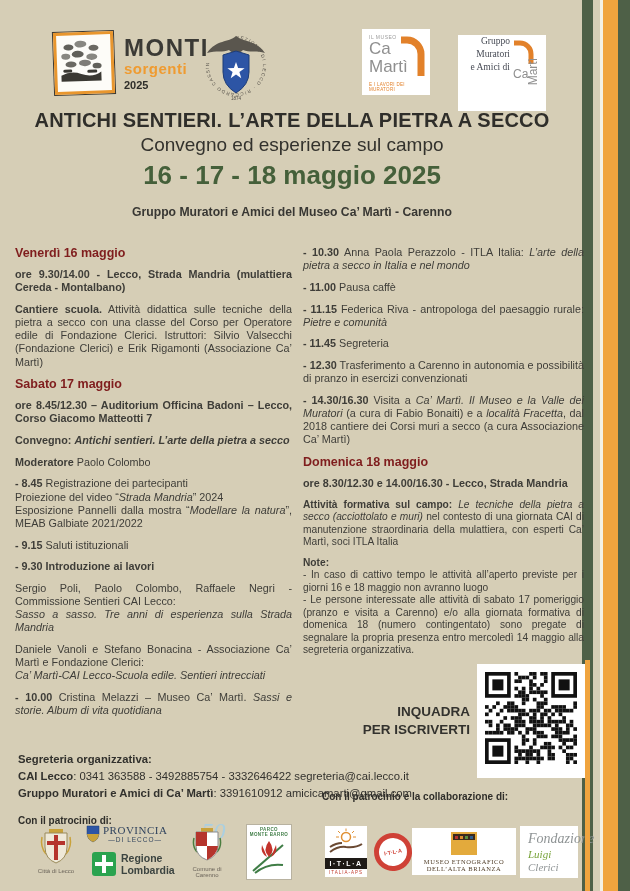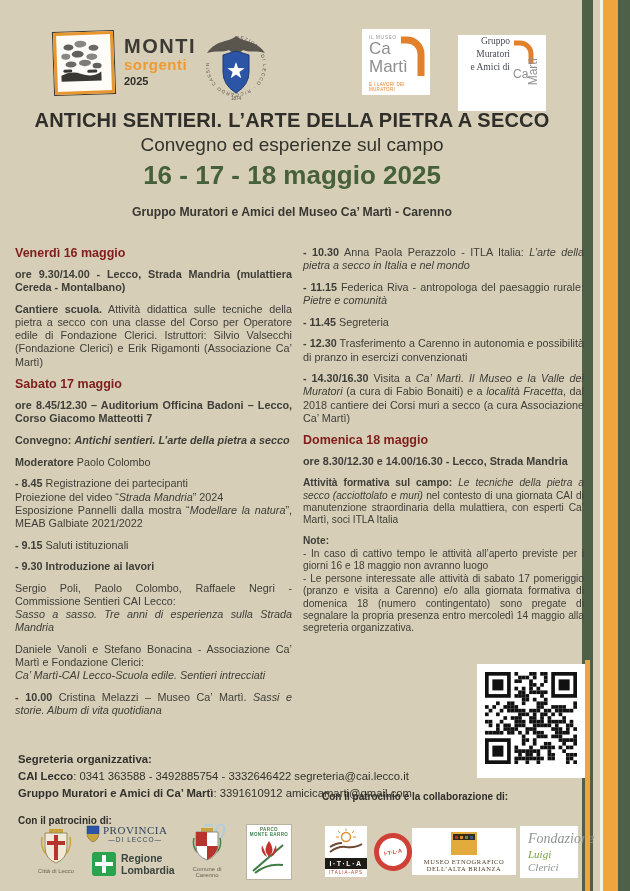--- a/index.html
+++ b/index.html
@@ -11,21 +11,21 @@
   .s-g1{left:582px;width:11px;background:#4e6047;}
   .s-w{left:600px;width:3px;background:#f4f1e6;}
   .s-o{left:603px;width:15px;background:#f0a43e;}
   .s-g2{left:618px;width:12px;background:#4e6047;}
   .s-o2{left:585px;top:660px;width:5px;height:231px;background:#f0a43e;z-index:4;}
 
   
   .monti{position:absolute;left:54px;top:32px;display:flex;}
   .monti-frame{width:54px;height:56px;background:#fdfcf8;border:3px solid #e8962e;transform:rotate(-2deg);box-shadow:0 0 0 1px #3a3832;}
   .monti-text{margin-left:10px;padding-top:4px;line-height:1;}
-  .mw1{font-size:20px;font-weight:bold;color:#3b3a35;letter-spacing:1.5px;}
+  .mw1{font-size:24px;font-weight:bold;color:#3b3a35;letter-spacing:1.5px;}
   .mw2{font-size:15px;color:#ef9b31;font-weight:bold;margin-top:1px;letter-spacing:.5px;}
   .mw3{font-size:11px;font-weight:bold;color:#2f2e2a;margin-top:4px;}
   .cai{position:absolute;left:204px;top:26px;}
   .camarti{position:absolute;left:362px;top:29px;width:68px;height:66px;background:#fff;}
   .cm-top{position:absolute;left:7px;top:5px;font-size:5px;color:#9b9b9b;letter-spacing:.5px;}
   .cm-ca{position:absolute;left:7px;top:10px;font-size:17px;color:#8f8f8f;}
   .cm-marti{position:absolute;left:7px;top:28px;font-size:17px;color:#8f8f8f;}
   .cm-arc{position:absolute;right:5px;top:5px;}
   .cm-bottom{position:absolute;left:7px;top:53px;font-size:4.5px;color:#e2812a;letter-spacing:.3px;}
   .gruppo{position:absolute;left:458px;top:35px;width:88px;height:76px;background:#fff;display:flex;align-items:flex-start;}
@@ -194,32 +194,37 @@
       <div class="prog-para"><span class="b">- 9.15</span><span> Saluti istituzionali</span></div>
       <div class="prog-para"><span class="b">- 9.30 Introduzione ai lavori</span></div>
       <div class="prog-para"><span>Sergio Poli, Paolo Colombo, Raffaele Negri - Commissione Sentieri CAI Lecco:
 </span><span class="i">Sasso a sasso. Tre anni di esperienza sulla Strada Mandria</span></div>
       <div class="prog-para"><span>Daniele Vanoli e Stefano Bonacina - Associazione Ca’ Martì e Fondazione Clerici:
 </span><span class="i">Ca’ Martì-CAI Lecco-Scuola edile. Sentieri intrecciati</span></div>
       <div class="prog-para"><span class="b">- 10.00</span><span> Cristina Melazzi – Museo Ca’ Martì. </span><span class="i">Sassi e storie. Album di vita quotidiana</span></div>
     </div>
   <div class="col col-right">
       <div class="prog-para"><span class="b">- 10.30</span><span> Anna Paola Perazzolo - ITLA Italia: </span><span class="i">L’arte della pietra a secco in Italia e nel mondo</span></div>
+      <div class="prog-para"><span class="b">- 11.00</span><span> Pausa caffè</span></div>
       <div class="prog-para"><span class="b">- 11.15</span><span> Federica Riva - antropologa del paesaggio rurale: </span><span class="i">Pietre e comunità</span></div>
       <div class="prog-para"><span class="b">- 11.45</span><span> Segreteria</span></div>
       <div class="prog-para"><span class="b">- 12.30</span><span> Trasferimento a Carenno in autonomia e possibilità di pranzo in esercizi convenzionati</span></div>
       <div class="prog-para"><span class="b">- 14.30/16.30</span><span> Visita a </span><span class="i">Ca’ Martì. Il Museo e la Valle dei Muratori</span><span> (a cura di Fabio Bonaiti) e a </span><span class="i">località Fracetta</span><span>, dal 2018 cantiere dei Corsi muri a secco (a cura Associazione Ca’ Martì)</span></div>
       <div class="day-heading"><span>Domenica 18 maggio</span></div>
       <div class="prog-para"><span class="b">ore 8.30/12.30 e 14.00/16.30 - Lecco, Strada Mandria</span></div>
       <div class="prog-para small"><span class="b">Attività formativa sul campo: </span><span class="i">Le tecniche della pietra a secco (acciottolato e muri)</span><span> nel contesto di una giornata CAI di manutenzione straordinaria della mulattiera, con esperti Ca’ Martì, soci ITLA Italia</span></div>
       <div class="prog-para small"><span class="b">Note:</span><span>
 - In caso di cattivo tempo le attività all’aperto previste per i giorni 16 e 18 maggio non avranno luogo
 - Le persone interessate alle attività di sabato 17 pomeriggio (pranzo e visita a Carenno) e/o alla giornata formativa di domenica 18 (numero contingentato) sono pregate di segnalare la propria presenza entro mercoledì 14 maggio alla segreteria organizzativa.</span></div>
     </div>
 
+  <div class="qr-label">
+    <div>INQUADRA</div>
+    <div>PER ISCRIVERTI</div>
+  </div>
   <div class="qr-box">
     <svg width="92" height="92" viewBox="0 0 100 100">
         <rect x="32" y="0" width="4" height="4" fill="#111"></rect>
         <rect x="48" y="0" width="4" height="4" fill="#111"></rect>
         <rect x="52" y="0" width="4" height="4" fill="#111"></rect>
         <rect x="60" y="0" width="4" height="4" fill="#111"></rect>
         <rect x="64" y="0" width="4" height="4" fill="#111"></rect>
         <rect x="36" y="4" width="4" height="4" fill="#111"></rect>
         <rect x="40" y="4" width="4" height="4" fill="#111"></rect>
         <rect x="44" y="4" width="4" height="4" fill="#111"></rect>

